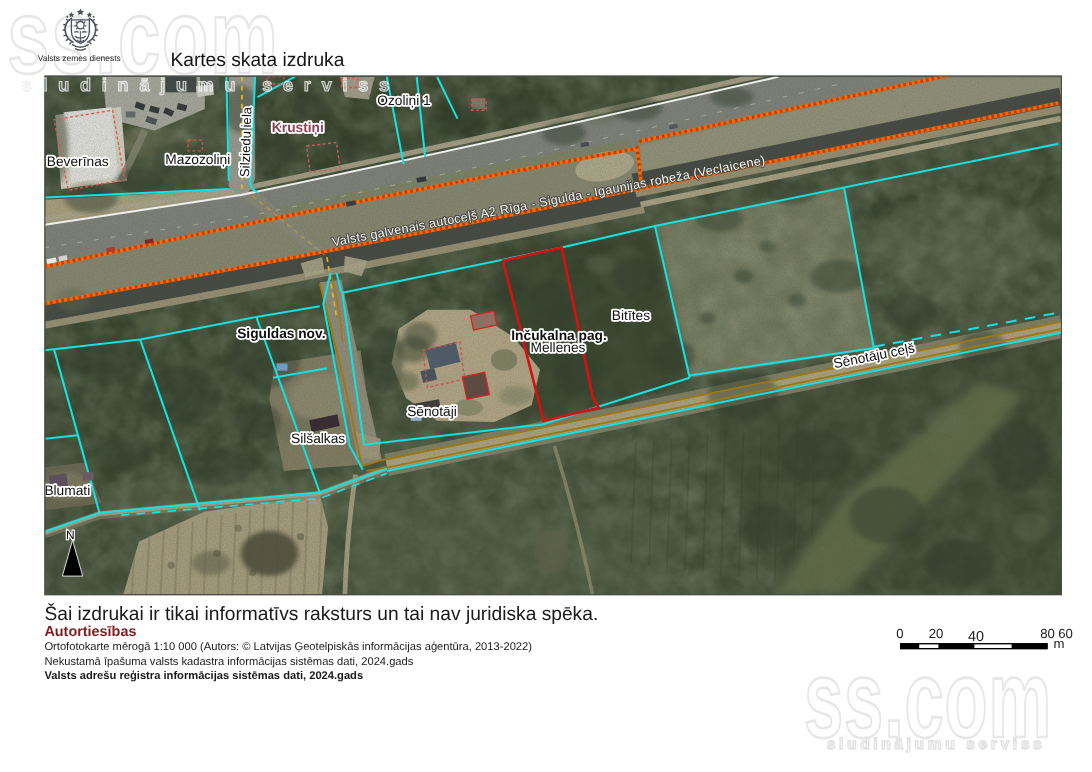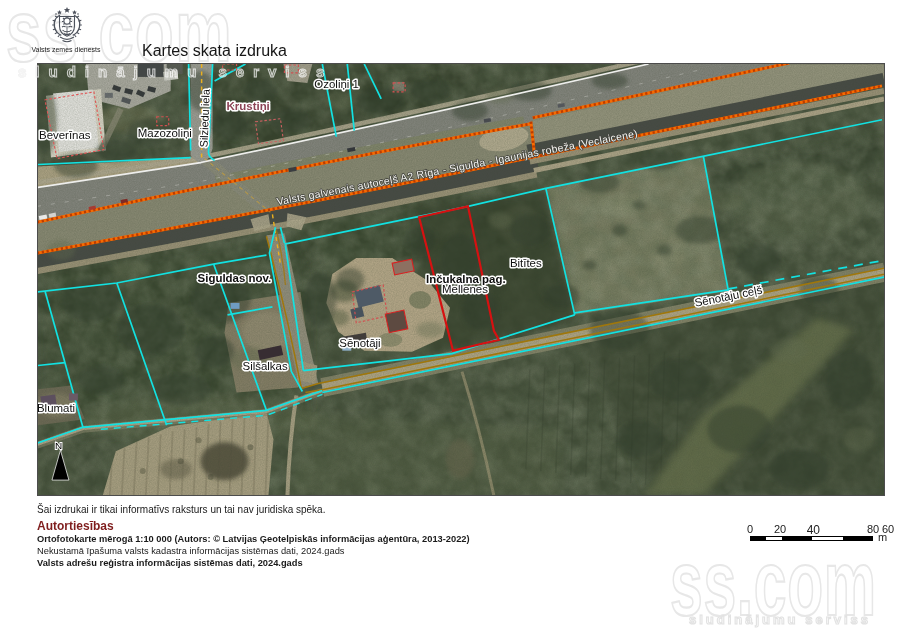--- a/index.html
+++ b/index.html
@@ -445,25 +445,25 @@
 <text transform="translate(696,307) rotate(-11.3)" font-size="11.5">Sēnotāju ceļš</text>
 </g>
 
 <g>
 <text x="54" y="450" font-size="10" font-family="Liberation Sans, sans-serif" fill="#000" stroke="#fff" stroke-width="2" paint-order="stroke">N</text>
 <path d="M59.5,451 L51,481 L68,481 Z" fill="#000" stroke="#fff" stroke-width=".7"></path>
 </g>
 </svg>
 </div>
 
-<div class="abs" style="left:37px;top:504px;font-size:10px;color:#1a1a1a;">Šai izdrukai ir tikai informatīvs raksturs un tai nav juridiska spēka.</div>
+<div class="abs" style="left:37px;top:504px;font-size:16px;color:#1a1a1a;">Šai izdrukai ir tikai informatīvs raksturs un tai nav juridiska spēka.</div>
 
 <div class="abs" style="left:37px;top:519px;font-size:12px;font-weight:bold;color:#7f1d1d;">Autortiesības</div>
 
-<div class="abs" style="left:37px;top:534px;font-size:9.3px;color:#1a1a1a;font-weight:bold;">Ortofotokarte mērogā 1:10 000 (Autors: © Latvijas Ģeotelpiskās informācijas aģentūra, 2013-2022)</div>
+<div class="abs" style="left:37px;top:534px;font-size:9.3px;color:#1a1a1a;">Ortofotokarte mērogā 1:10 000 (Autors: © Latvijas Ģeotelpiskās informācijas aģentūra, 2013-2022)</div>
 
 <div class="abs" style="left:37px;top:546px;font-size:9.3px;color:#1a1a1a;">Nekustamā īpašuma valsts kadastra informācijas sistēmas dati, 2024.gads</div>
 
 <div class="abs" style="left:37px;top:558px;font-size:9.3px;color:#1a1a1a;font-weight:bold;">Valsts adrešu reģistra informācijas sistēmas dati, 2024.gads</div>
 
 <div class="abs" style="left:744px;top:523px;font-size:11px;color:#222;width:12px;text-align:center;">0</div>
 <div class="abs" style="left:771px;top:523px;font-size:11px;color:#222;width:18px;text-align:center;">20</div>
 <div class="abs" style="left:802px;top:523px;font-size:12px;color:#222;width:18px;text-align:right;">40</div>
 <div class="abs" style="left:833px;top:523px;font-size:11px;color:#222;width:18px;text-align:center;margin-left:46px;">60</div>
 <div class="abs" style="left:864px;top:523px;font-size:11px;color:#222;width:18px;text-align:center;">80</div>

